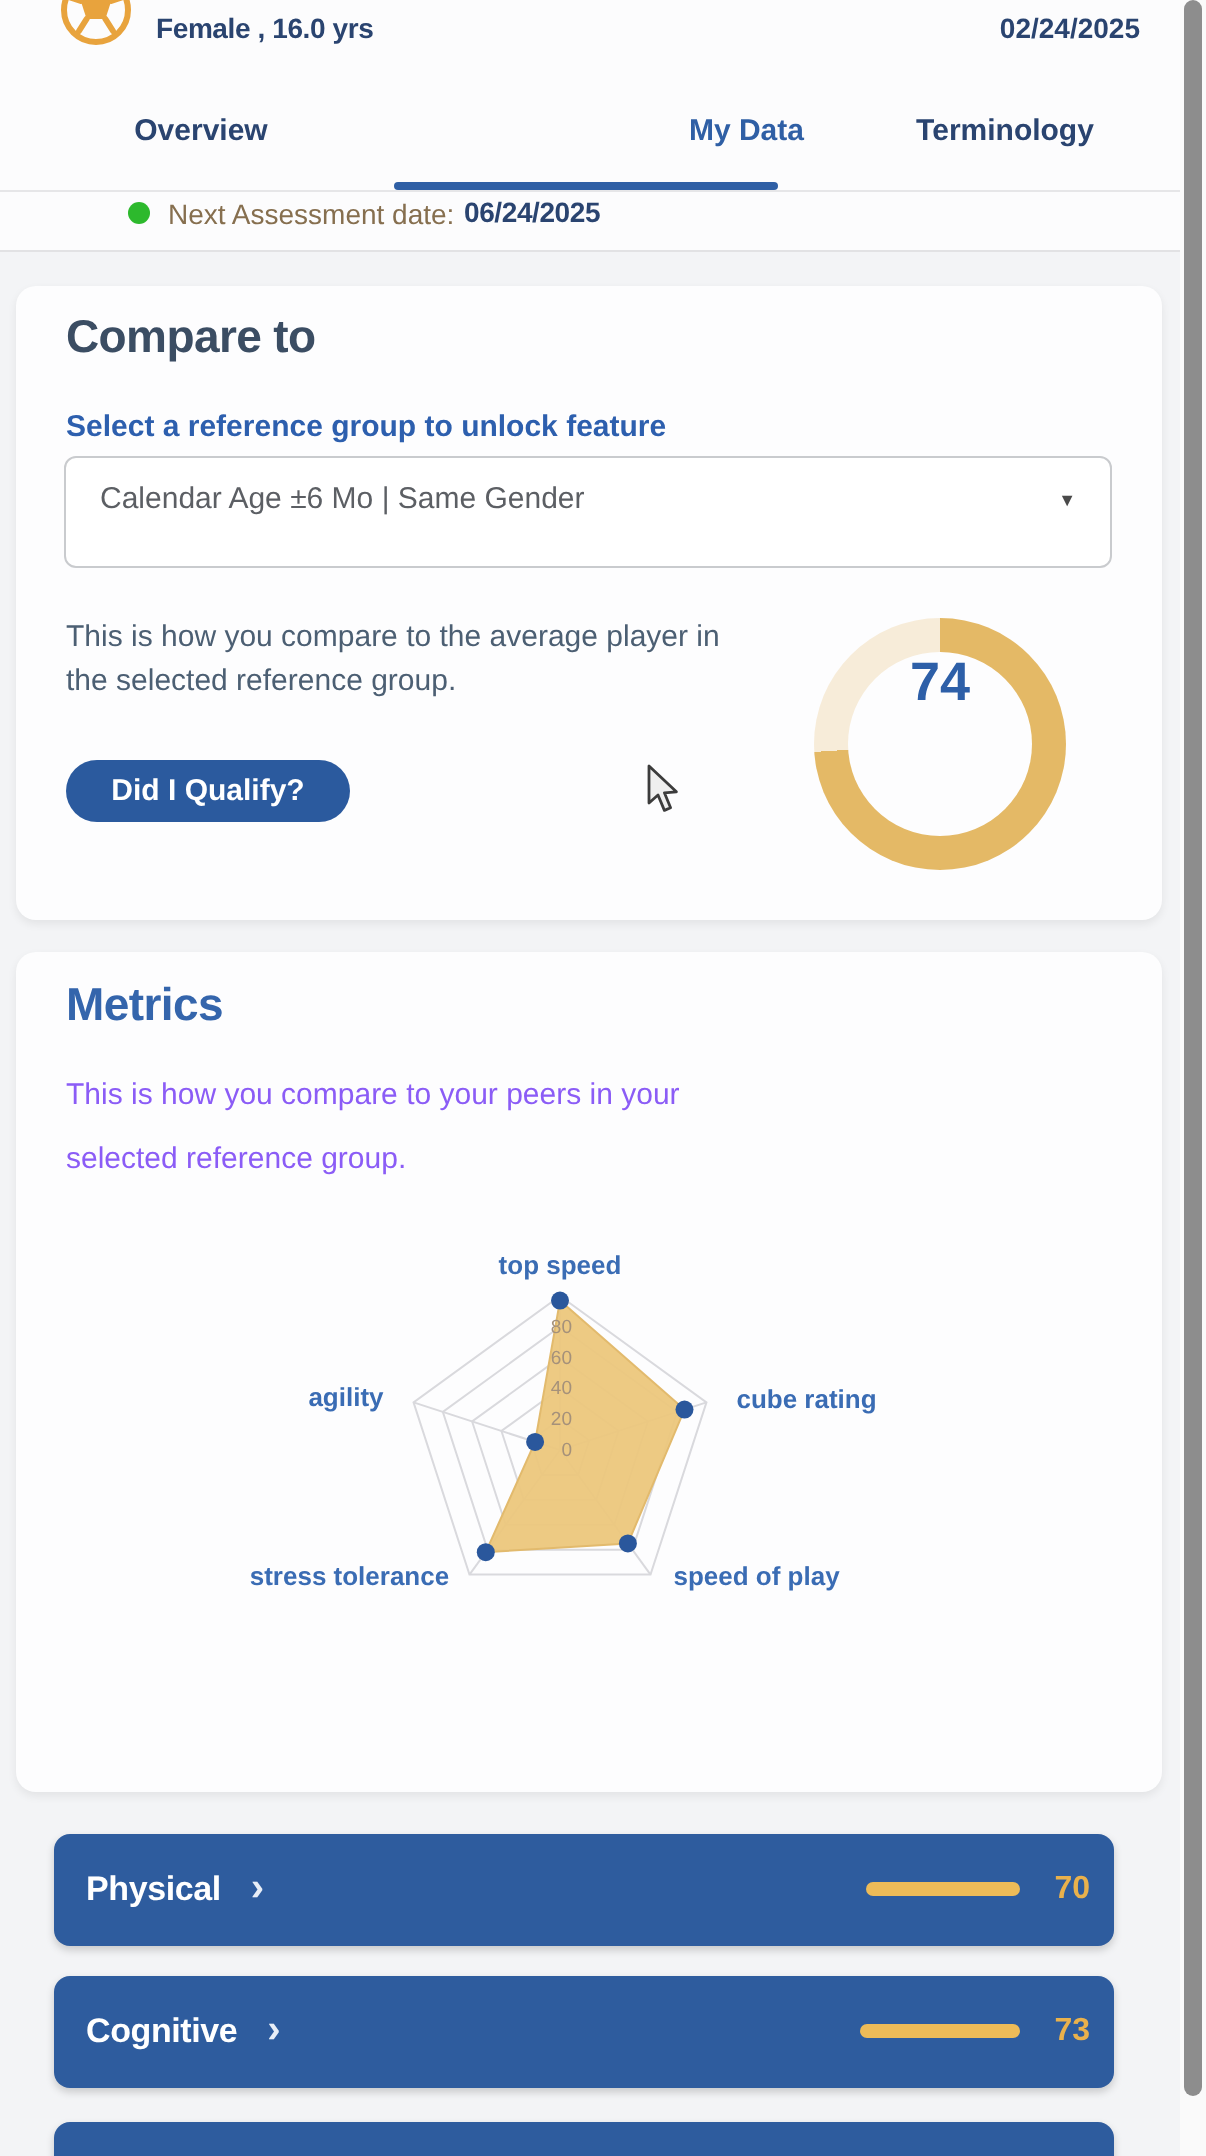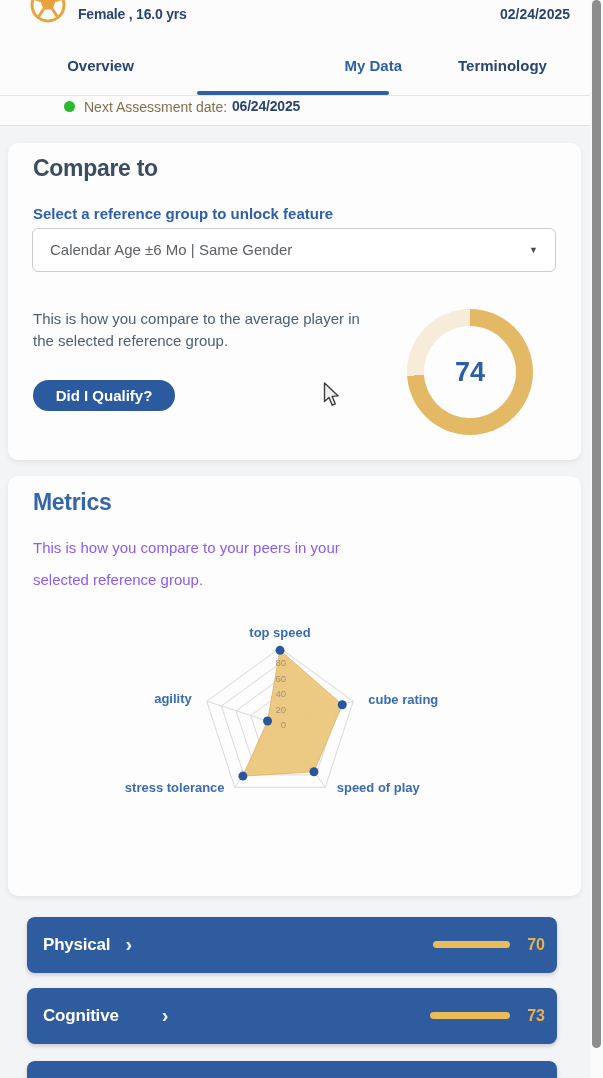--- a/index.html
+++ b/index.html
@@ -24,32 +24,32 @@
   .assessment-date { position:absolute; left:232px; top:2px; font-size:14px; font-weight:bold; color:#2a4470; letter-spacing:-0.2px;text-align:right; }
 
   
   .card { position:absolute; left:8px; width:573px; background:#fdfdfe; border-radius:10px;
           box-shadow:0 2px 5px rgba(0,0,0,.07); }
   .compare-card { top:143px; height:317px; }
   .metrics-card { top:476px; height:420px; }
 
   .compare-title { position:absolute; left:25px; top:12px; font-size:23px; font-weight:bold; color:#3b4d63; letter-spacing:-0.3px; }
   .compare-subtitle { position:absolute; left:25px; top:62px; font-size:15px; font-weight:bold; color:#2d5fae; }
-  .dropdown { position:absolute; left:24px; top:85px; width:524px; height:44px; background:#fff;
+  .dropdown { position:absolute; left:24px; top:85px; width:524px; height:56px; background:#fff;
               border:1px solid #c9cbce; border-radius:6px; cursor:pointer;padding-left:20px; }
   .dropdown-value { position:absolute; left:17px; top:12px; font-size:15px; color:#5c5f64; }
   .caret-icon { position:absolute; right:17px; top:16px; font-size:9px; color:#4a4a4a; }
   .compare-desc { position:absolute; left:25px; top:165px; width:345px; font-size:15px; color:#4c5f73; line-height:22px; }
   .qualify-btn { position:absolute; left:25px; top:237px; width:142px; height:31px; background:#2b5a9e;
                  border:none; border-radius:16px; color:#fff; font-family:"Liberation Sans",sans-serif;
                  font-size:15px; font-weight:bold; cursor:pointer; }
 
   .donut { position:absolute; left:399px; top:166px; width:126px; height:126px; border-radius:50%; }
   .donut-hole { position:absolute; left:17px; top:17px; width:92px; height:92px; border-radius:50%;
-                background:#fdfdfe; display:flex; align-items:center; justify-content:center; }
+                background:#fdfdfe; display:flex; align-items:flex-start; justify-content:center; }
   .donut-value { font-size:27px; font-weight:bold; color:#2d5fa8; }
 
   .metrics-title { position:absolute; left:25px; top:13px; font-size:23px; font-weight:bold; color:#3465ac; letter-spacing:-0.3px; }
   .metrics-desc { position:absolute; left:25px; top:56px; width:345px; font-size:15px; color:#8b5cf6; line-height:32px; }
   .radar-wrap { position:absolute; left:0; top:132px; width:573px; height:215px; }
   .radar-label { font-family:"Liberation Sans",sans-serif; font-size:13px; font-weight:bold; fill:#3a6cb4; }
   .radar-tick { font-family:"Liberation Sans",sans-serif; font-size:9.5px; fill:#a5917a; }
 
   
   .bar { position:absolute; left:27px; width:530px; height:56px; background:#2e5c9e; border-radius:8px;
@@ -153,21 +153,21 @@
       </svg>
   </section>
 
   <div id="bars">
       <div class="bar" style="top: 917px;">
         <span class="bar-label">Physical</span>
         <span class="bar-chevron">›</span>
         <div class="bar-line" style="width: 77px;"></div>
         <span class="bar-value">70</span>
       </div>
-      <div class="bar" style="top: 988px; gap: 28px;">
+      <div class="bar" style="top: 988px;">
         <span class="bar-label">Cognitive</span>
         <span class="bar-chevron">›</span>
         <div class="bar-line" style="width: 80.3px;"></div>
         <span class="bar-value">73</span>
       </div>
       <div class="bar" style="top: 1061px;">
         <span class="bar-label">Technical</span>
         <span class="bar-chevron">›</span>
       </div>
     </div>

